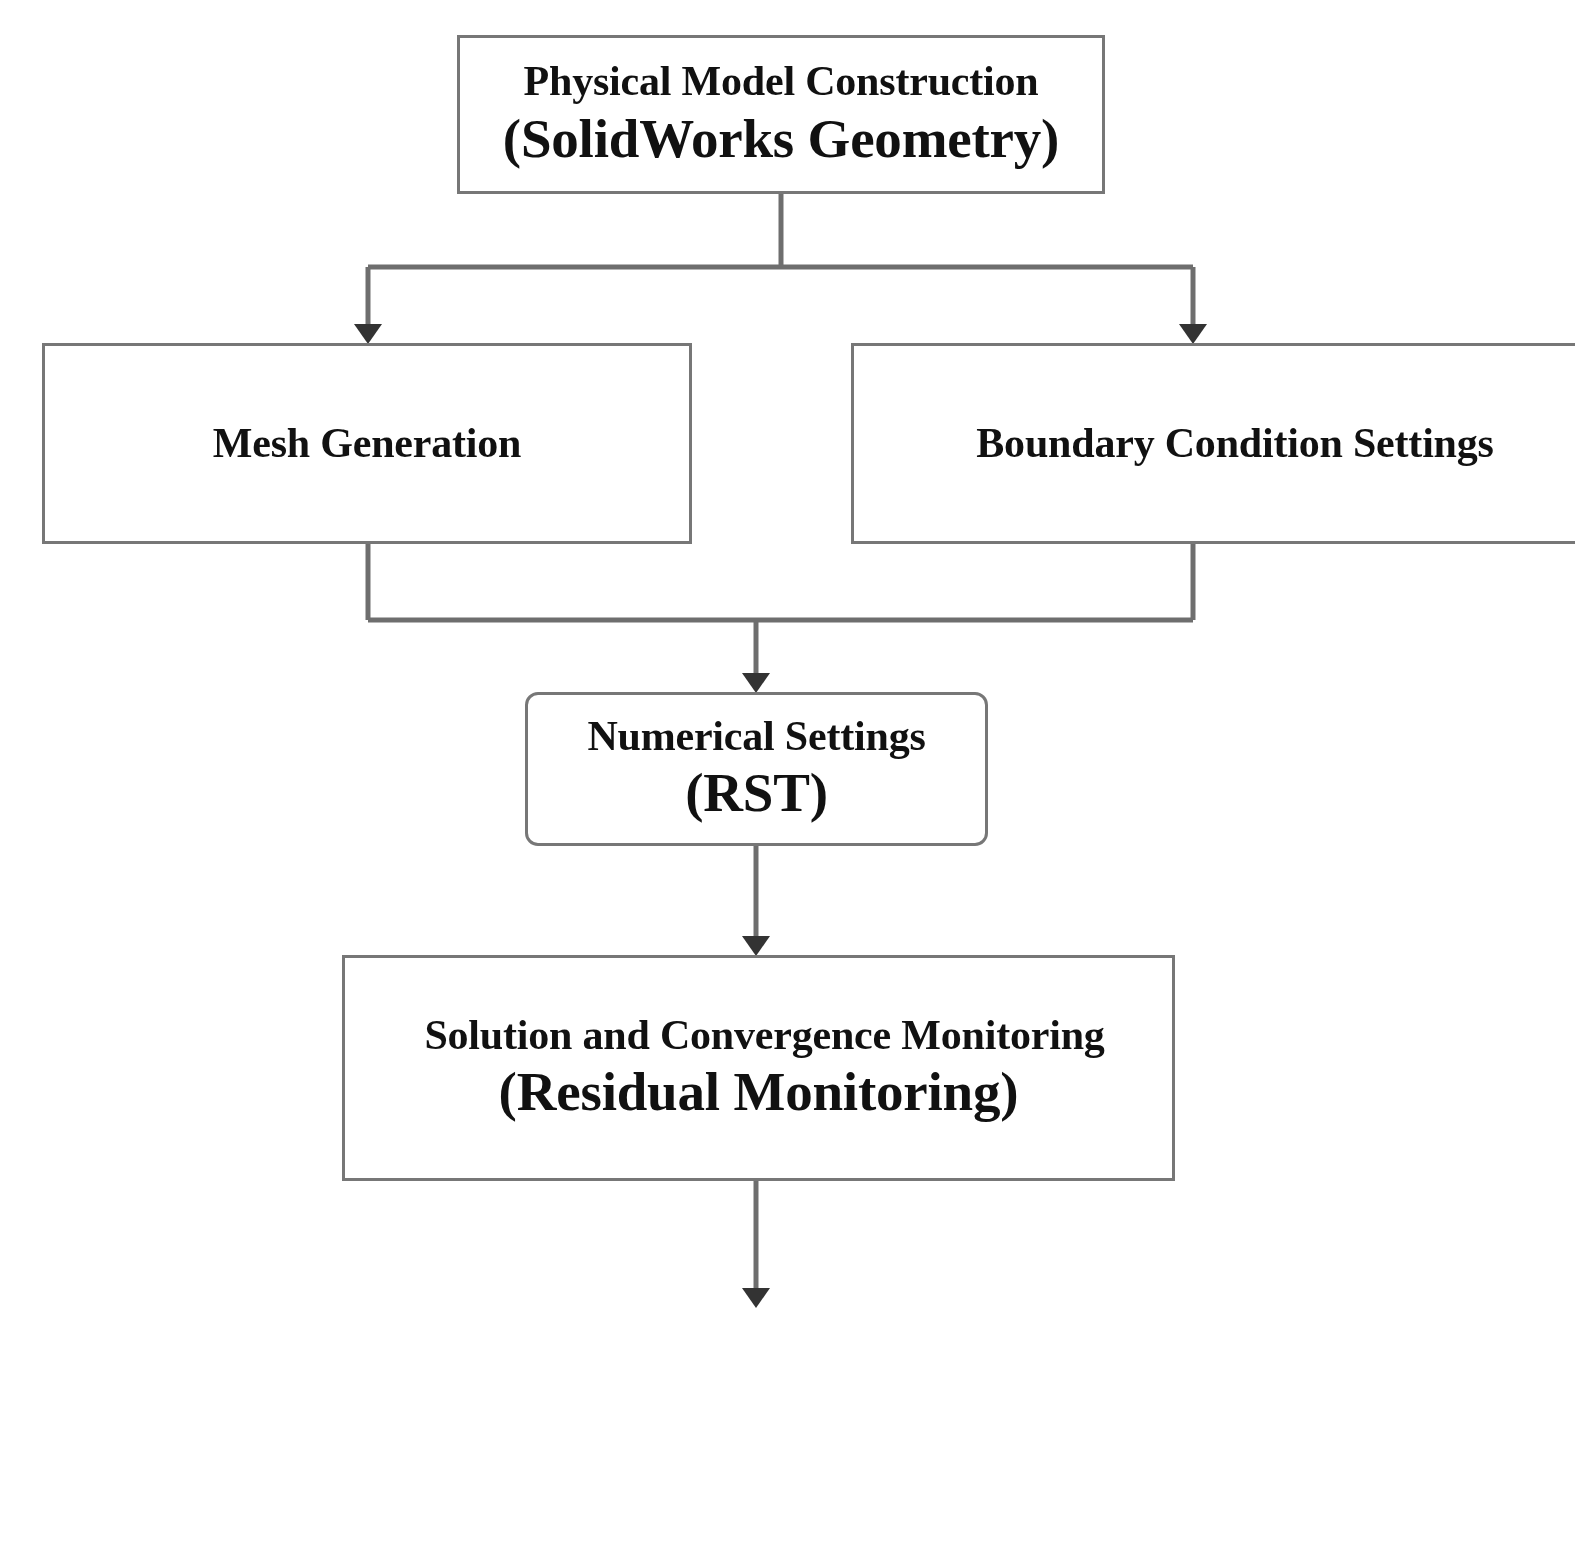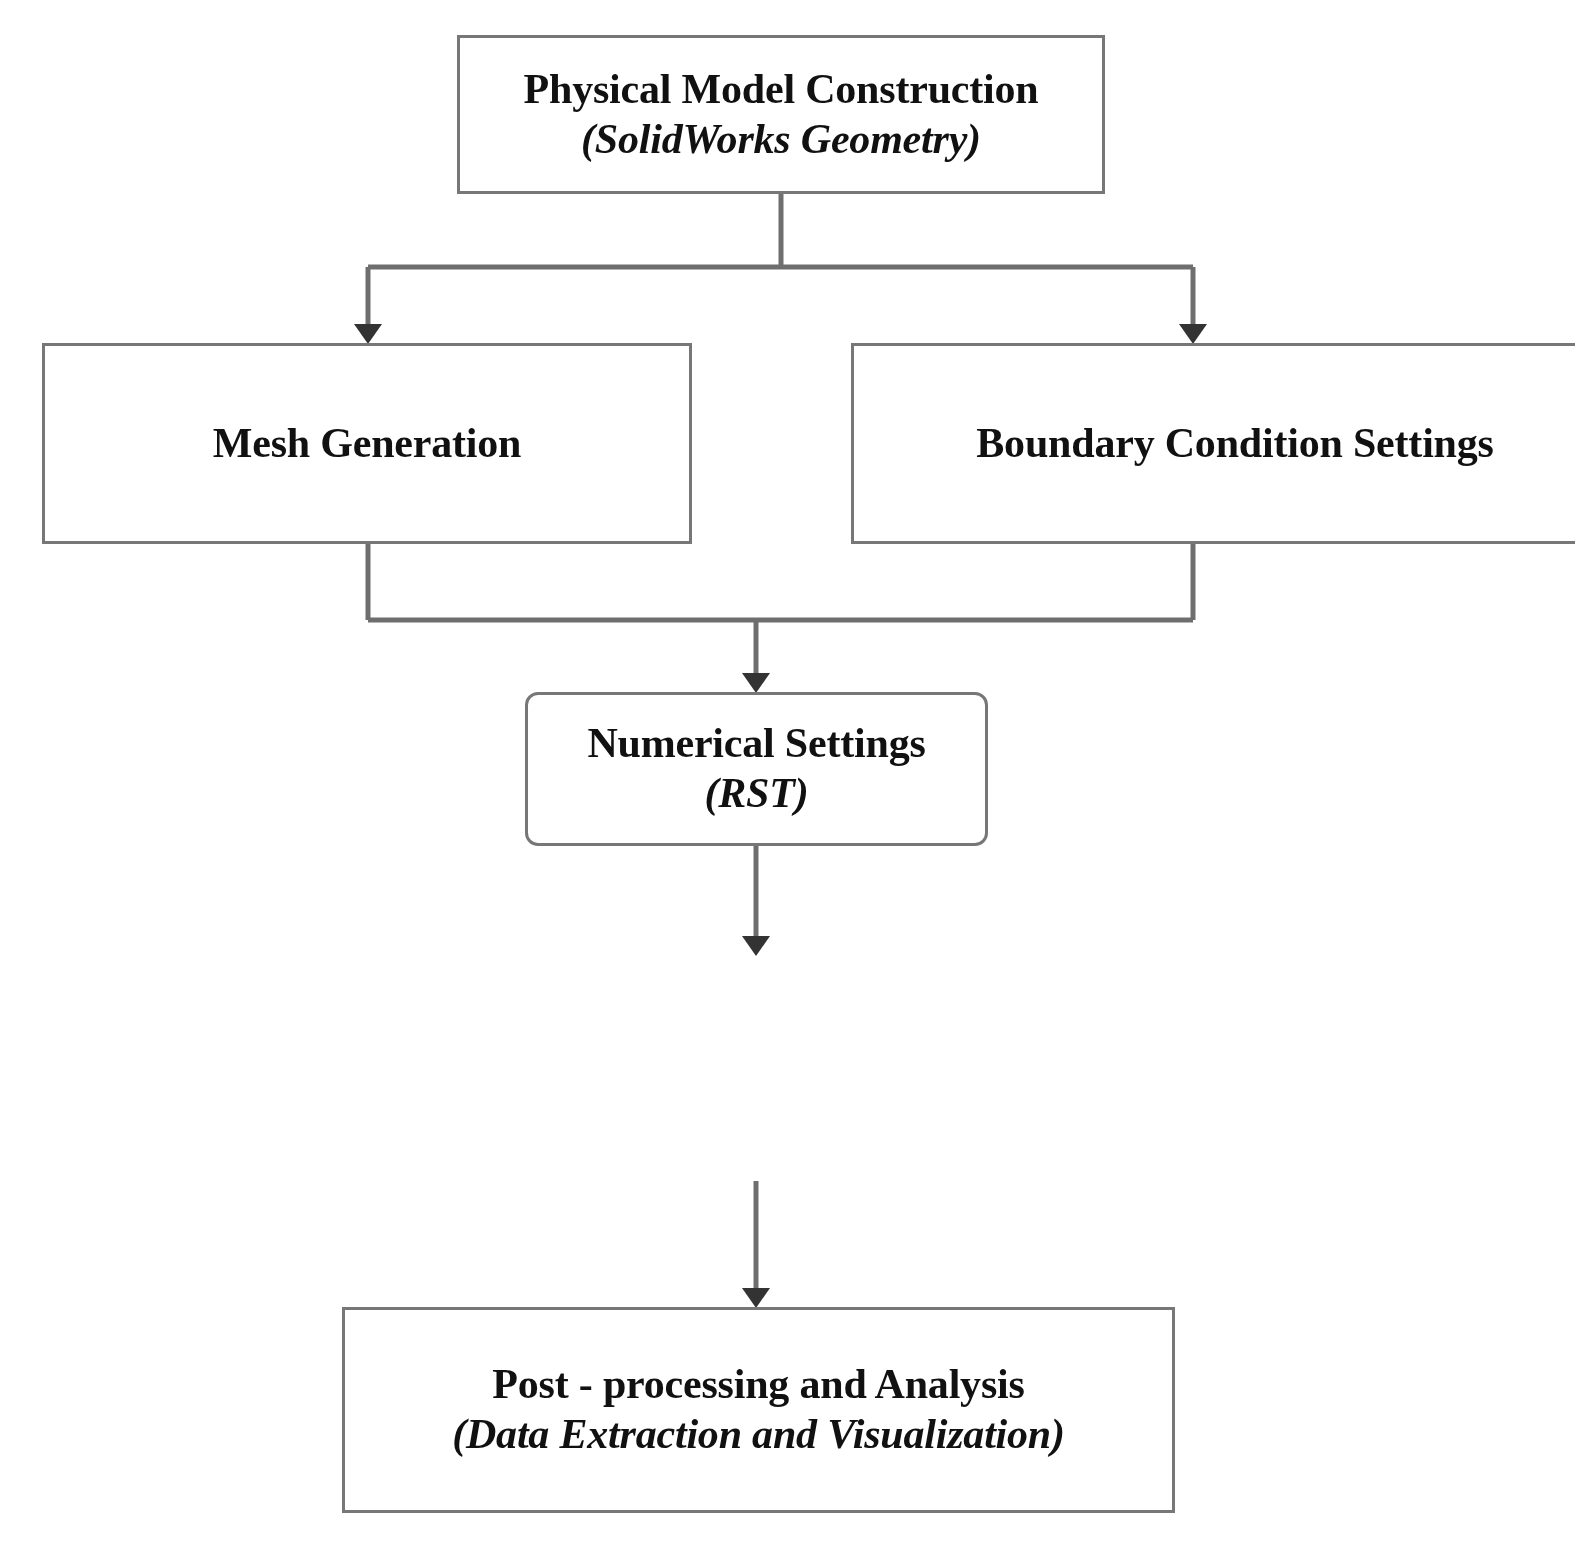--- a/index.html
+++ b/index.html
@@ -37,21 +37,21 @@
   }
   .node-line {
     font-weight: bold;
     color: #111111;
     text-align: center;
     line-height: 1.18;
     white-space: nowrap;
     letter-spacing: -0.2px;
   }
   .node-line.l1 { font-size: 42px; }
-  .node-line.l2 { font-size: 42px; font-style: italic; }
+  .node-line.l2 { font-size: 55px; }
 
   
   #node-physical-model { left: 457px; top: 35px;  width: 648px; height: 159px; }
   #node-mesh-generation { left: 42px;  top: 343px; width: 650px; height: 201px; }
   #node-boundary-conditions { left: 851px; top: 343px; width: 768px; height: 201px; }
   #node-numerical-settings { left: 525px; top: 692px; width: 463px; height: 154px; border-radius: 13px; }
   #node-solution-convergence { left: 342px; top: 955px; width: 833px; height: 226px; }
   #node-post-processing { left: 342px; top: 1307px; width: 833px; height: 206px; }
 
   #node-solution-convergence .node-line.l1 { position: relative; left: 6px; }
@@ -103,19 +103,19 @@
 
   <div class="node-box" id="node-boundary-conditions">
     <div class="node-line l1">Boundary Condition Settings</div>
   </div>
 
   <div class="node-box" id="node-numerical-settings">
     <div class="node-line l1">Numerical Settings</div>
     <div class="node-line l2">(RST)</div>
   </div>
 
+  <div class="node-box" id="node-solution-convergence">
+    <div class="node-line l1">Solution and Convergence Monitoring</div>
+    <div class="node-line l2">(Residual Monitoring)</div>
+  </div>
 
-  <div class="node-box" id="node-post-processing">
-    <div class="node-line l1">Post - processing and Analysis</div>
-    <div class="node-line l2">(Data Extraction and Visualization)</div>
-  </div>
 
 </div>
 
 </body></html>

